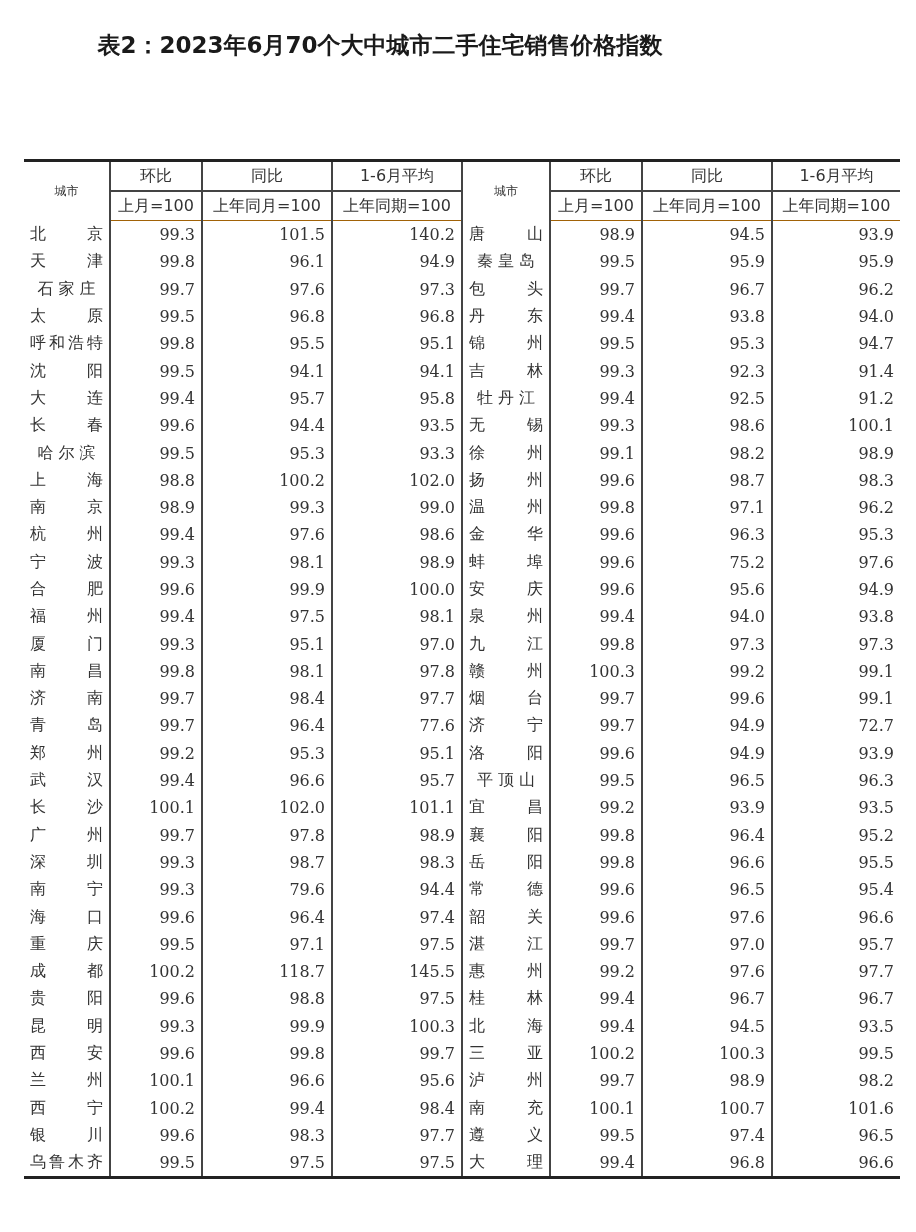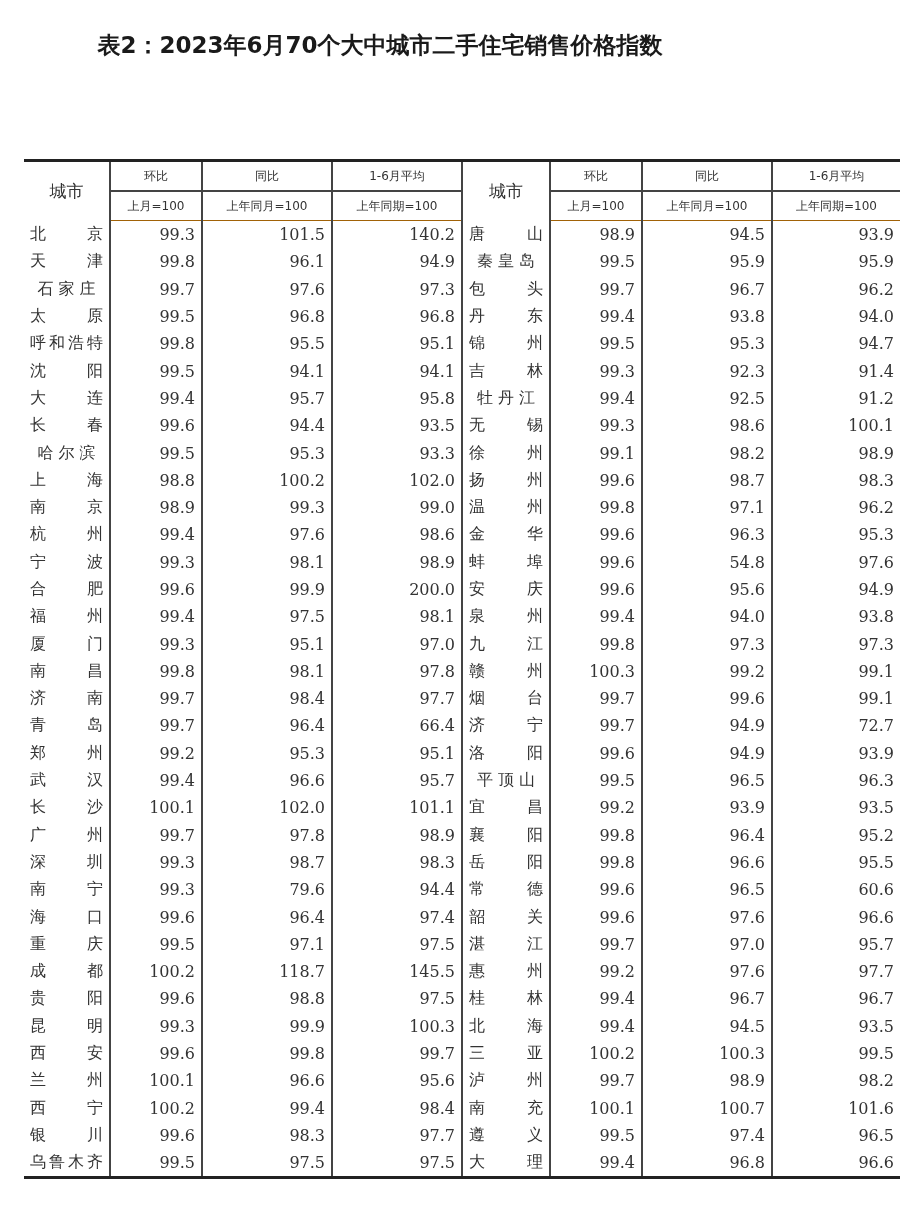--- a/index.html
+++ b/index.html
@@ -13,26 +13,26 @@
     table.idx col.c-city { width: 86px; }
     table.idx col.c-hb { width: 92px; }
     table.idx col.c-tb { width: 130px; }
     table.idx col.c-avg { width: 130px; }
     table.idx col.c-city2 { width: 88px; }
     table.idx col.c-hb2 { width: 92px; }
     table.idx col.c-tb2 { width: 130px; }
     table.idx col.c-avg2 { width: 128px; }
     thead tr.h1 th { border-top: 3px solid #222; }
     thead th { font-family: "DejaVu Sans", "Liberation Sans", sans-serif; font-weight: normal;
-               font-size: 12px; color: #333; height: 28px; padding: 0; text-align: center;
+               font-size: 16px; color: #333; height: 28px; padding: 0; text-align: center;
                border-left: 2px solid #444; white-space: nowrap; }
     thead tr.h1 th.sub { border-bottom: 2px solid #444; }
     thead tr.h2 th { border-bottom: 1px solid #a16207; }
     thead th.first { border-left: none; }
-    thead th.city { font-size: 17px; }
+    thead th.city { font-size: 12px; }
     tbody td { height: 27.3px; padding: 0; font-size: 16px; color: #333;
                border-left: 2px solid #444; }
     tbody td.first { border-left: none; }
     tbody td.num { text-align: right; padding-right: 6px; }
     tbody td.name { font-family: "DejaVu Sans", "Liberation Sans", sans-serif; font-size: 16px;
                     padding: 0 6px 0 6px; color: #333; }
     .name-inner { display: flex; justify-content: space-between; }
     .name-inner.center { justify-content: center; gap: 5px; }
     tbody tr:last-child td { border-bottom: 3px solid #222; }
   </style>
@@ -329,33 +329,33 @@
         <td class="num">99.3</td>
         <td class="num">98.1</td>
         <td class="num">98.9</td>
         <td class="name">
           <div class="name-inner">
             <span>蚌</span>
             <span>埠</span>
           </div>
         </td>
         <td class="num">99.6</td>
-        <td class="num">54.8</td>
+        <td class="num">75.2</td>
         <td class="num">97.6</td>
       </tr>
       <tr>
         <td class="name first">
           <div class="name-inner">
             <span>合</span>
             <span>肥</span>
           </div>
         </td>
         <td class="num">99.6</td>
         <td class="num">99.9</td>
-        <td class="num">200.0</td>
+        <td class="num">100.0</td>
         <td class="name">
           <div class="name-inner">
             <span>安</span>
             <span>庆</span>
           </div>
         </td>
         <td class="num">99.6</td>
         <td class="num">95.6</td>
         <td class="num">94.9</td>
       </tr>
@@ -441,21 +441,21 @@
       </tr>
       <tr>
         <td class="name first">
           <div class="name-inner">
             <span>青</span>
             <span>岛</span>
           </div>
         </td>
         <td class="num">99.7</td>
         <td class="num">96.4</td>
-        <td class="num">66.4</td>
+        <td class="num">77.6</td>
         <td class="name">
           <div class="name-inner">
             <span>济</span>
             <span>宁</span>
           </div>
         </td>
         <td class="num">99.7</td>
         <td class="num">94.9</td>
         <td class="num">72.7</td>
       </tr>
@@ -571,21 +571,21 @@
         <td class="num">79.6</td>
         <td class="num">94.4</td>
         <td class="name">
           <div class="name-inner">
             <span>常</span>
             <span>德</span>
           </div>
         </td>
         <td class="num">99.6</td>
         <td class="num">96.5</td>
-        <td class="num">60.6</td>
+        <td class="num">95.4</td>
       </tr>
       <tr>
         <td class="name first">
           <div class="name-inner">
             <span>海</span>
             <span>口</span>
           </div>
         </td>
         <td class="num">99.6</td>
         <td class="num">96.4</td>

